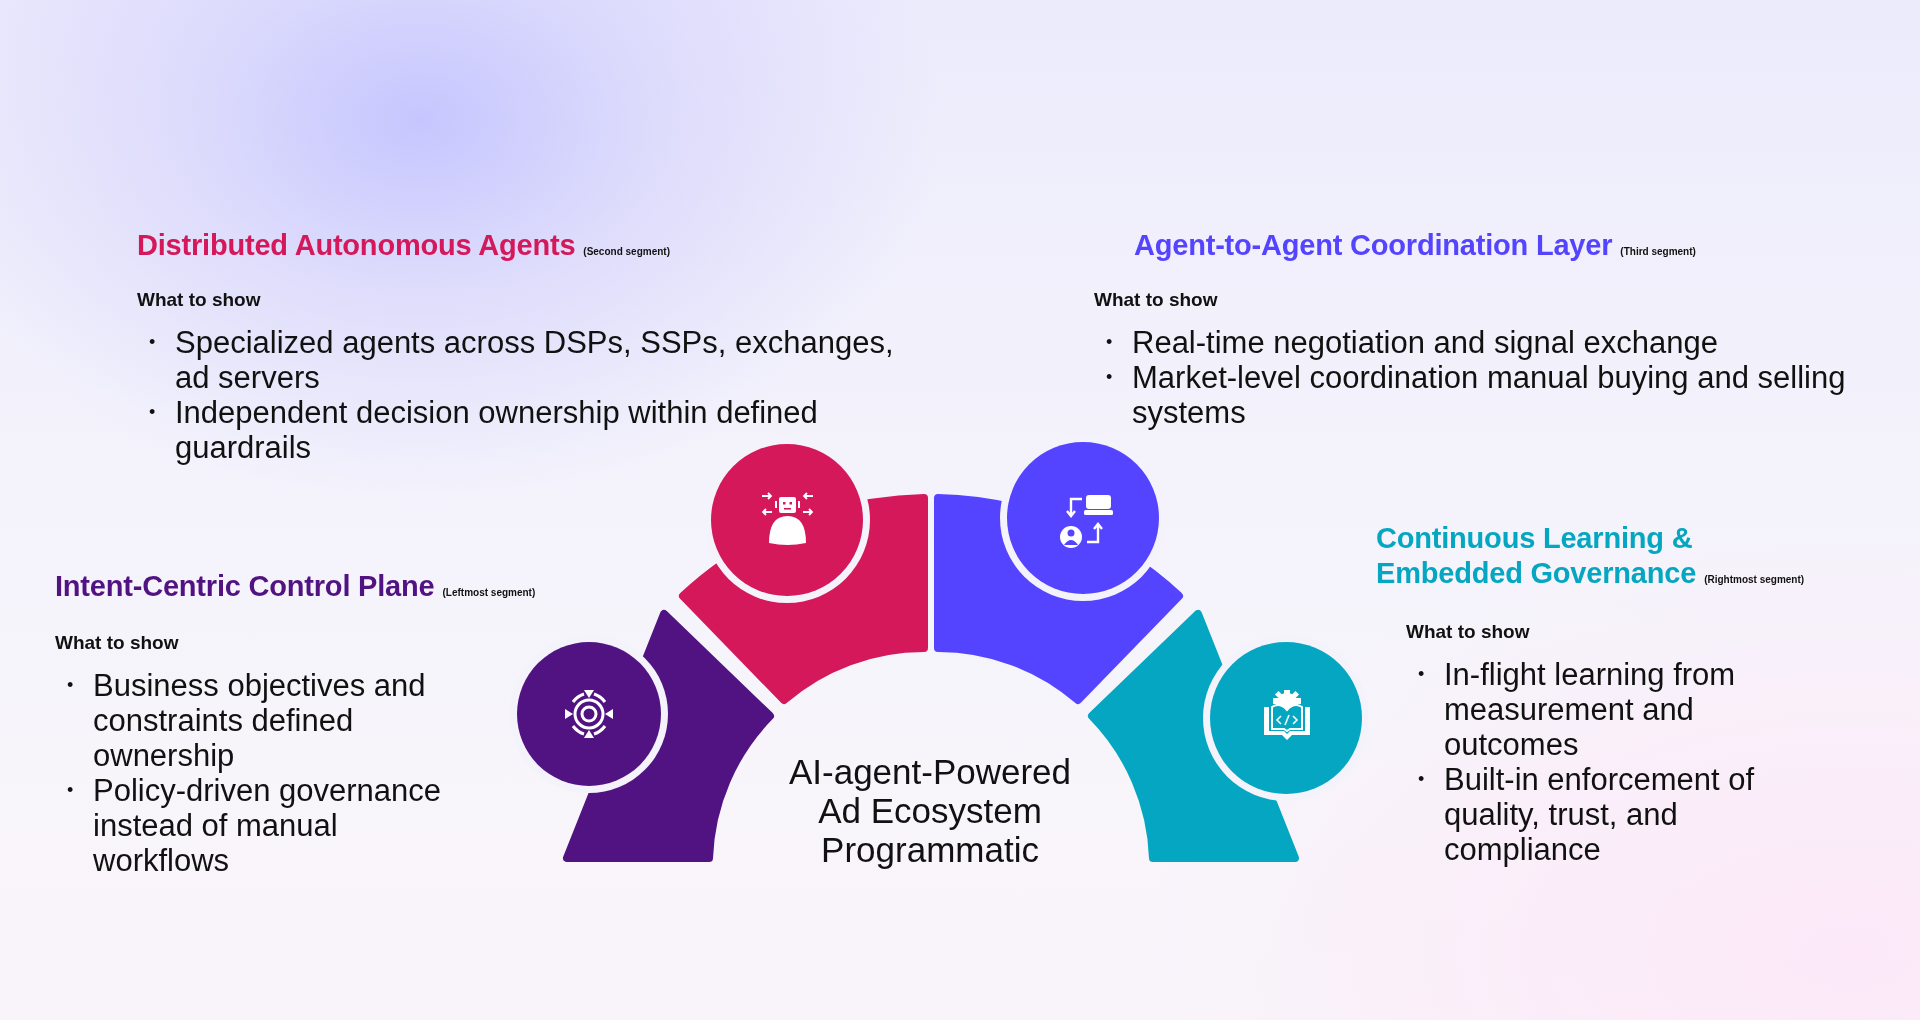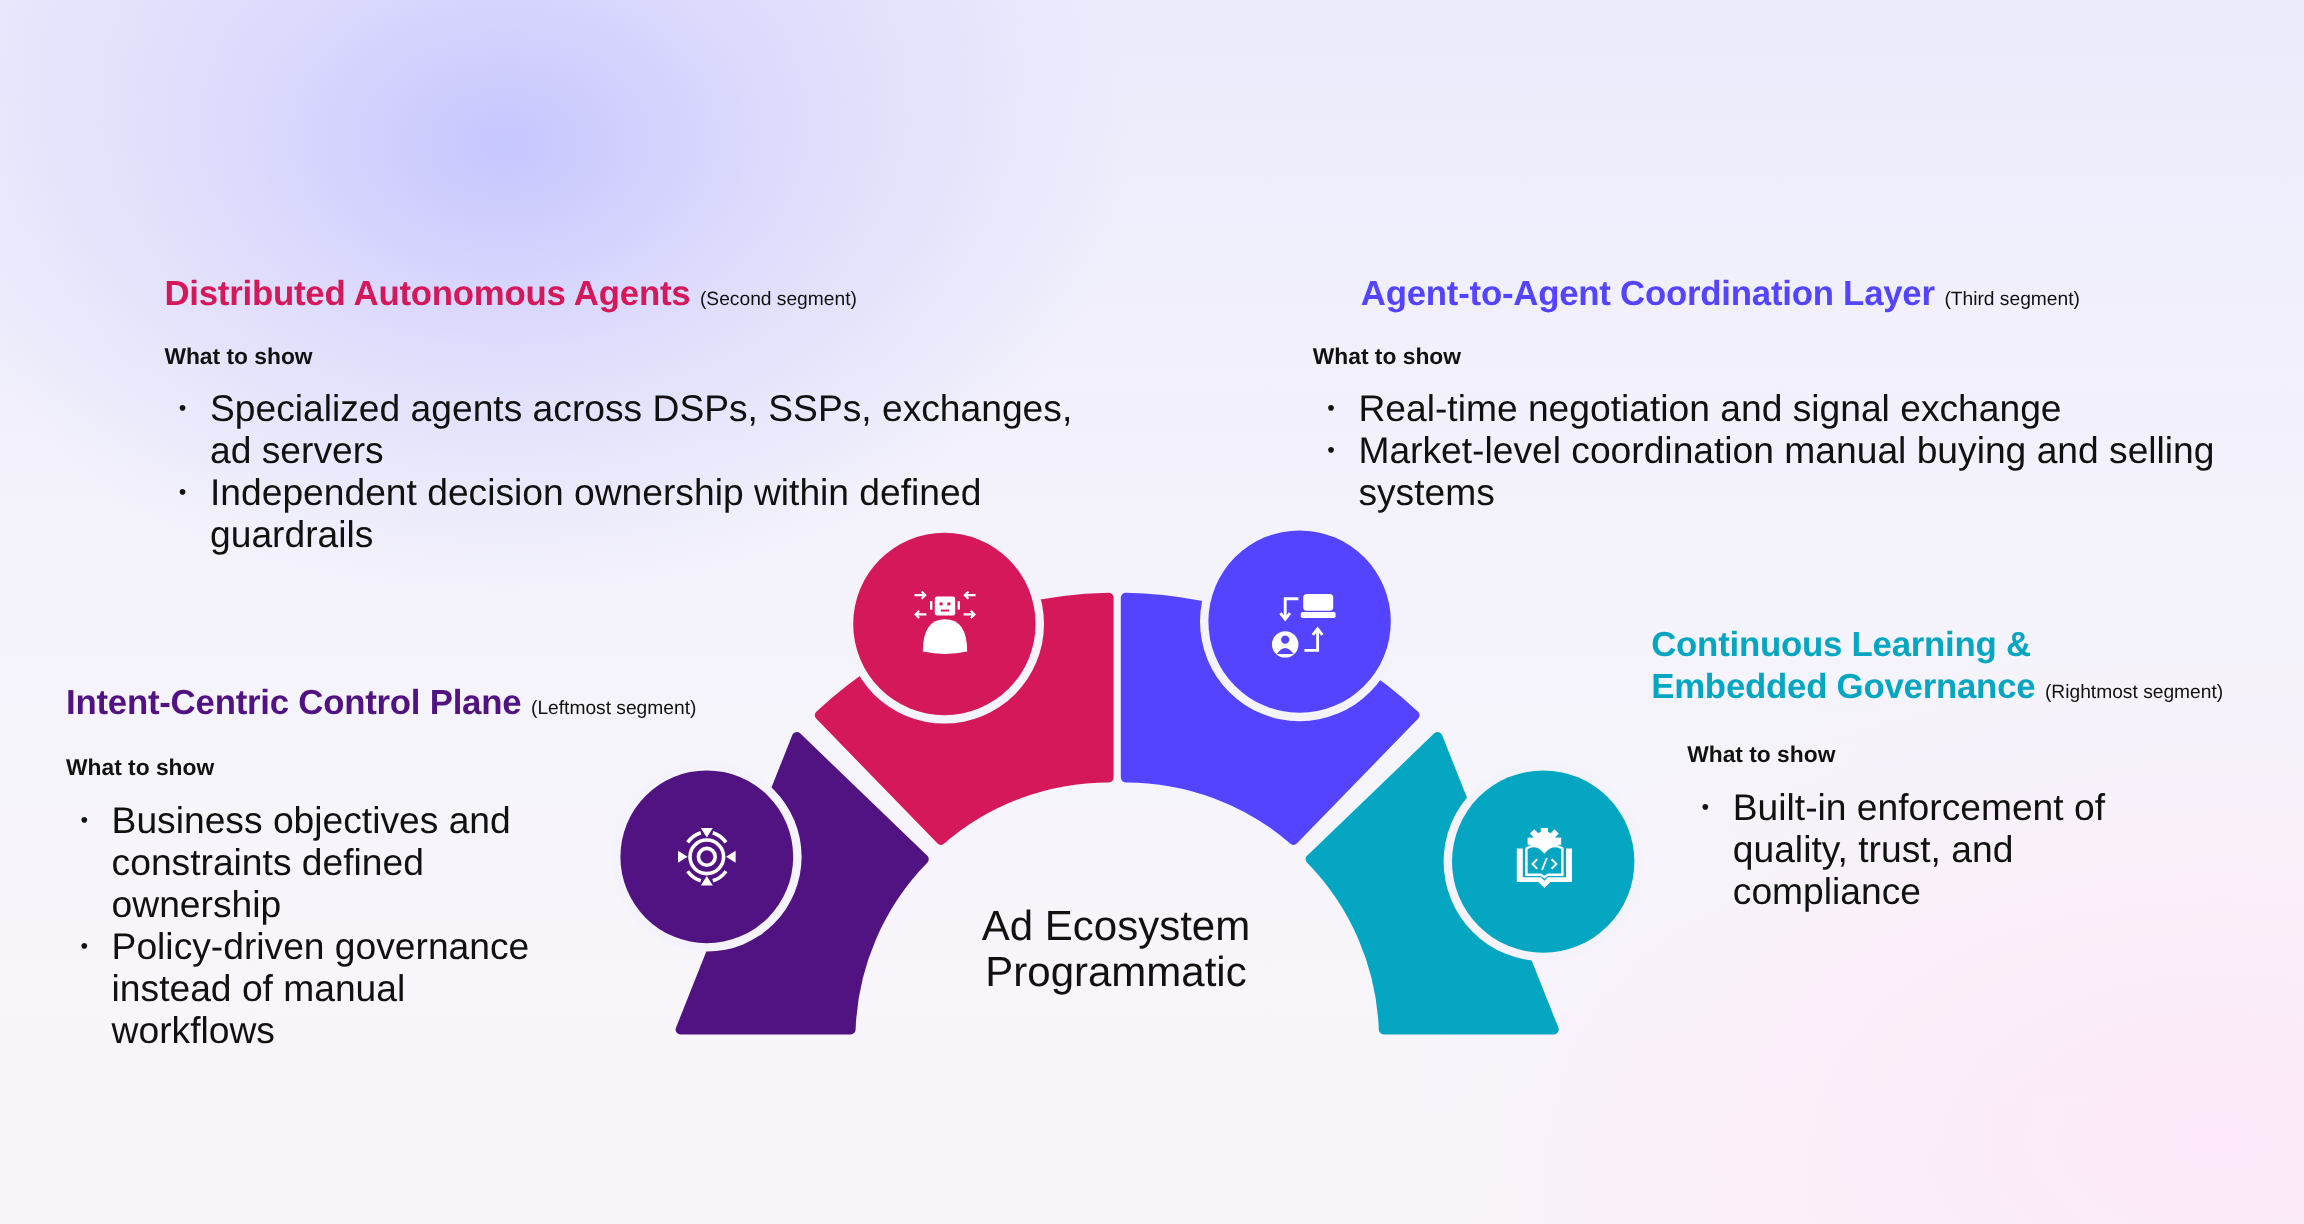--- a/index.html
+++ b/index.html
@@ -6,21 +6,21 @@
   body {
     width:1920px; height:1020px; overflow:hidden; position:relative;
     font-family: "Liberation Sans", sans-serif;
     background:
       radial-gradient(ellipse 520px 380px at 420px 120px, rgba(196,196,255,0.95) 0%, rgba(210,208,252,0.6) 45%, rgba(230,228,252,0) 100%),
       radial-gradient(ellipse 700px 420px at 1850px 950px, rgba(252,232,248,1) 0%, rgba(250,238,250,0) 100%),
       linear-gradient(180deg, #ecebfc 0%, #f3f2fb 40%, #f7f5fb 70%, #f9f4fa 100%);
   }
   .block { position:absolute; color:#111; }
   .heading { font-weight:700; font-size:29px; letter-spacing:-0.2px; line-height:35px; }
-  .note { font-weight:400; font-size:16px; color:#111; margin-left:8px; letter-spacing:0; }
+  .note { font-weight:700; font-size:10px; color:#111; margin-left:8px; letter-spacing:0; }
   .sub { font-weight:700; font-size:19px; margin-top:20px; color:#111; }
   ul { list-style:none; margin:14px 0 0 0; padding:0; }
   li { position:relative; font-size:31px; line-height:35px; color:#111; padding-left:38px; }
   li::before { content:"•"; position:absolute; left:12px; top:0; font-size:18px; }
   .center-title {
     position:absolute; left:745px; top:752px; width:370px; text-align:center;
     font-size:35px; line-height:39px; color:#111; font-weight:400;
   }
   svg.diagram { position:absolute; left:0; top:0; }
 </style>
@@ -61,20 +61,21 @@
 </div>
 
 <div class="block" style="left:1376px; top:521px; width:540px;">
   <div class="heading" style="color:#05A6C1;">
     <div>Continuous Learning &amp;</div>
     <div><span>Embedded Governance</span><span class="note">(Rightmost segment)</span></div>
   </div>
   <div style="margin-left:30px;">
     <div class="sub" style="margin-top:24px;">What to show</div>
     <ul style="width:420px;">
+      <li>In-flight learning from measurement and outcomes</li>
       <li>Built-in enforcement of quality, trust, and compliance</li>
     </ul>
   </div>
 </div>
 
 <svg class="diagram" width="1920" height="1020" viewBox="0 0 1920 1020">
 
   <path fill="#521382" stroke="#521382" stroke-width="8" stroke-linejoin="round" d="M 567 858 L 709 858 A 214 214 0 0 1 770 716 L 664 614 Z"></path>
 
   <path fill="#D4185A" stroke="#D4185A" stroke-width="8" stroke-linejoin="round" d="M 683 596 L 784 700 A 214 214 0 0 1 924 648 L 924 498 A 364 364 0 0 0 683 596 Z"></path>
@@ -157,15 +158,16 @@
       <g stroke="#fff" stroke-width="1.6" fill="none">
         <path d="M 1281 716 L 1277 720 L 1281 724"></path>
         <path d="M 1293 716 L 1297 720 L 1293 724"></path>
         <path d="M 1289 715 L 1285 725"></path>
       </g>
     </g>
   </g>
 </svg>
 
 <div class="center-title">
+  <div>AI-agent-Powered</div>
   <div>Ad Ecosystem</div>
   <div>Programmatic</div>
 </div>
 
 </body></html>

